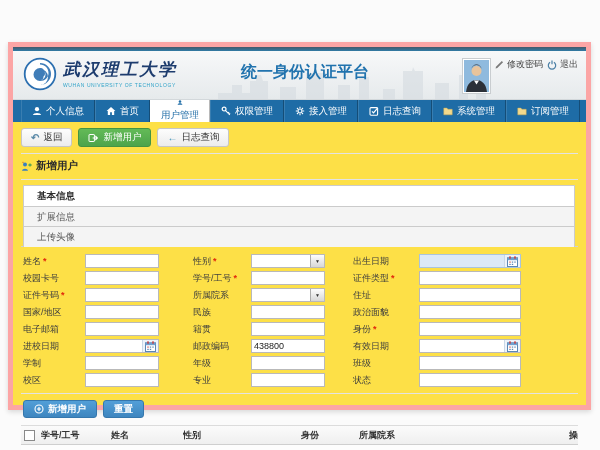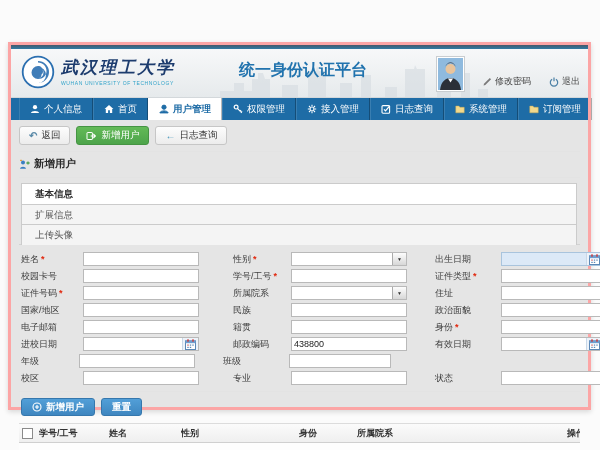--- a/index.html
+++ b/index.html
@@ -1,33 +1,33 @@
 <!DOCTYPE html>
 <html><head>
 <meta charset="utf-8">
 <style>
   html,body{margin:0;padding:0;}
   body{width:600px;height:450px;background:#fbfbfb;font-family:"Liberation Sans","DejaVu Sans",sans-serif;position:relative;overflow:hidden;}
-  .window{position:absolute;left:8px;top:42px;width:583px;height:368px;background:#e5e5e5;border:3px solid #fca5a5;box-shadow:0 2px 5px rgba(0,0,0,.14);box-sizing:border-box;}
+  .window{position:absolute;left:8px;top:42px;width:583px;height:368px;background:#fde047;border:5px solid #fca5a5;box-shadow:0 2px 5px rgba(0,0,0,.14);box-sizing:border-box;}
   .topbar{height:4px;background:linear-gradient(#46596a,#2e7ba6);}
   
   .header{position:relative;height:48px;background:linear-gradient(#f7f8f9,#e6eaec);border-bottom:1px solid #d3d8db;overflow:hidden;}
   .skyline{position:absolute;right:88px;bottom:0;opacity:.65;}
   .logo{position:absolute;left:10px;top:6px;}
   .titleblock{position:absolute;left:50px;top:7px;}
   .cn{font-family:"Liberation Serif","DejaVu Serif",serif;font-style:italic;font-weight:bold;font-size:17px;color:#1d3c6e;letter-spacing:2px;white-space:nowrap;}
   .en{font-size:5px;color:#31a3c9;letter-spacing:.6px;margin-top:1px;white-space:nowrap;}
   .platform{position:absolute;left:228px;top:11px;font-size:16px;font-weight:bold;color:#2173ae;white-space:nowrap;}
-  .userbox{position:absolute;right:8px;bottom:5px;display:flex;align-items:flex-end;gap:18px;}
+  .userbox{position:absolute;right:8px;bottom:5px;display:flex;align-items:flex-start;gap:4px;}
   .avatar{display:inline-block;border:1px solid #c9cdd0;background:#fff;padding:1px;line-height:0;}
   .hlink{display:inline-flex;align-items:center;gap:3px;font-size:9px;color:#444;cursor:pointer;text-decoration:none;margin-bottom:4px;white-space:nowrap;}
   
   .nav{height:22px;background:#1e6ca6;display:flex;padding-left:8px;}
   .ntab{display:inline-flex;align-items:center;gap:4px;padding:0 10px;font-size:9.5px;color:#fff;border-right:1px solid rgba(0,0,0,.28);border-left:1px solid rgba(255,255,255,.12);cursor:pointer;white-space:nowrap;}
-  .ntab.active{background:#fff;color:#1e6ca6;font-weight:bold;border-left-color:transparent;}
+  .ntab.active{background:#fff;color:#1e6ca6;font-weight:normal;border-left-color:transparent;flex-direction:column;}
   .ntab.active svg *{fill:#1e6ca6;stroke:#1e6ca6;}
   
   .content{padding:0 8px;}
   .toolbar{margin-top:6px;display:flex;gap:6px;}
   .tbtn{height:19px;display:inline-flex;align-items:center;gap:4px;padding:0 9px;border:1px solid #c6c6c6;border-radius:3px;background:linear-gradient(#fdfdfd,#ececec);font-size:9.5px;color:#333;cursor:pointer;box-sizing:border-box;}
   .tbtn.green{background:linear-gradient(#63ba57,#4da44b);border-color:#459443;color:#fff;}
   .aicon{font-size:10px;line-height:1;}
   .back-a{color:#5b8aa8;font-weight:bold;}
   .imp-a{color:#4193b9;font-weight:bold;}
   .sep{border-top:1px solid #e3e3e3;margin:6px 0 0;}
@@ -37,21 +37,21 @@
   .ftab.active{background:#fff;color:#2e2e2e;font-weight:bold;border-bottom:1px solid #fff;}
   
   .form{margin-top:7px;padding-left:2px;}
   .frow{display:flex;margin-bottom:3px;}
   .fg{display:flex;align-items:center;}
   .g1{margin-right:34px;} .g2{margin-right:28px;}
   .fl{display:flex;align-items:center;gap:2px;font-size:9px;color:#3d3d3d;white-space:nowrap;}
   .g1 .fl{width:62px;} .g2 .fl{width:58px;} .g3 .fl{width:66px;}
   .req{color:#e1250b;font-weight:bold;}
   .iw{display:inline-flex;height:14px;border:1px solid #b9b9b9;background:#fff;box-sizing:border-box;}
-  .g1 .iw,.g2 .iw{width:116px;} .g3 .iw{width:102px;}
+  .g1 .iw,.g2 .iw{width:74px;} .g3 .iw{width:102px;}
   .fi{flex:1;min-width:0;border:none;outline:none;font:9px "Liberation Sans","DejaVu Sans",sans-serif;padding:0 2px;background:transparent;color:#222;}
   .dd{width:13px;display:flex;align-items:center;justify-content:center;font-size:5px;color:#333;background:linear-gradient(#fdfdfd,#d7d7d7);border-left:1px solid #ababab;cursor:pointer;}
   .cal{width:15px;display:flex;align-items:center;justify-content:center;background:#edf3fa;border-left:1px solid #c9d8e8;cursor:pointer;}
   .iw.hl{background:#dce9f7;border-color:#a9c4dd;}
   
   .actions{display:flex;gap:6px;margin:6px 0 0;padding-left:2px;}
   .abtn{height:18px;display:inline-flex;align-items:center;gap:4px;padding:0 10px;border:1px solid #3577ad;border-radius:3px;background:linear-gradient(#529fd8,#3e86c0);color:#fff;font-size:9.5px;font-weight:bold;cursor:pointer;box-sizing:border-box;}
   
   .thead{margin-top:7px;display:flex;align-items:center;height:18px;background:linear-gradient(#fbfbfb,#efefef);border-top:1px solid #dcdcdc;border-bottom:1px solid #cfcfcf;font-size:9px;font-weight:bold;color:#333;}
   .th{white-space:nowrap;overflow:hidden;box-sizing:border-box;padding-right:4px;}
@@ -409,20 +409,28 @@
                   <rect x="7.3" y="5.5" width="1.4" height="1.2" fill="#5b87b5"></rect>
                   <rect x="2.3" y="7.8" width="1.4" height="1.2" fill="#5b87b5"></rect>
                   <rect x="4.8" y="7.8" width="1.4" height="1.2" fill="#5b87b5"></rect>
                 </svg>
               </span>
             </span>
           </div>
       </div>
 
       <div class="frow">
+        <div class="fg g1">
+            <label class="fl">
+              <span>学制</span>
+            </label>
+            <span class="iw">
+              <input class="fi" style="">
+            </span>
+          </div>
         <div class="fg g2">
             <label class="fl">
               <span>年级</span>
             </label>
             <span class="iw">
               <input class="fi" style="">
             </span>
           </div>
         <div class="fg g3">
             <label class="fl">

